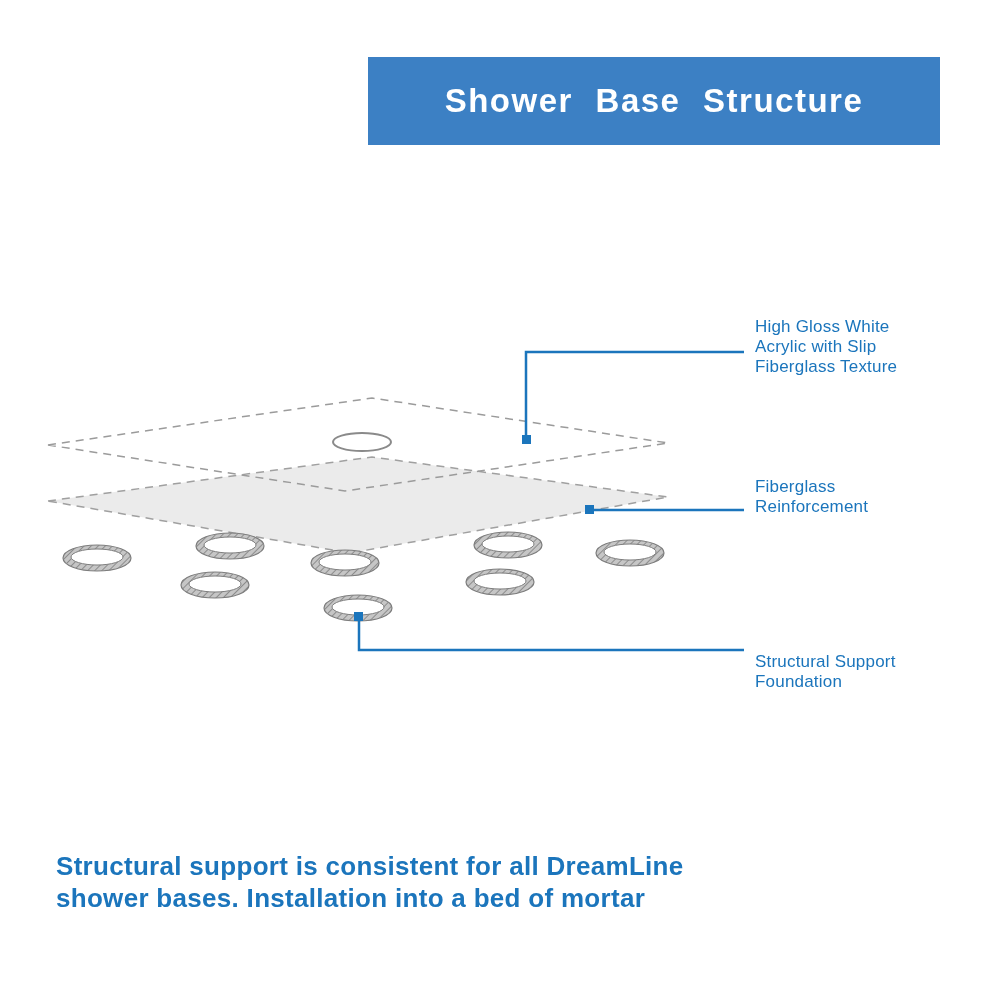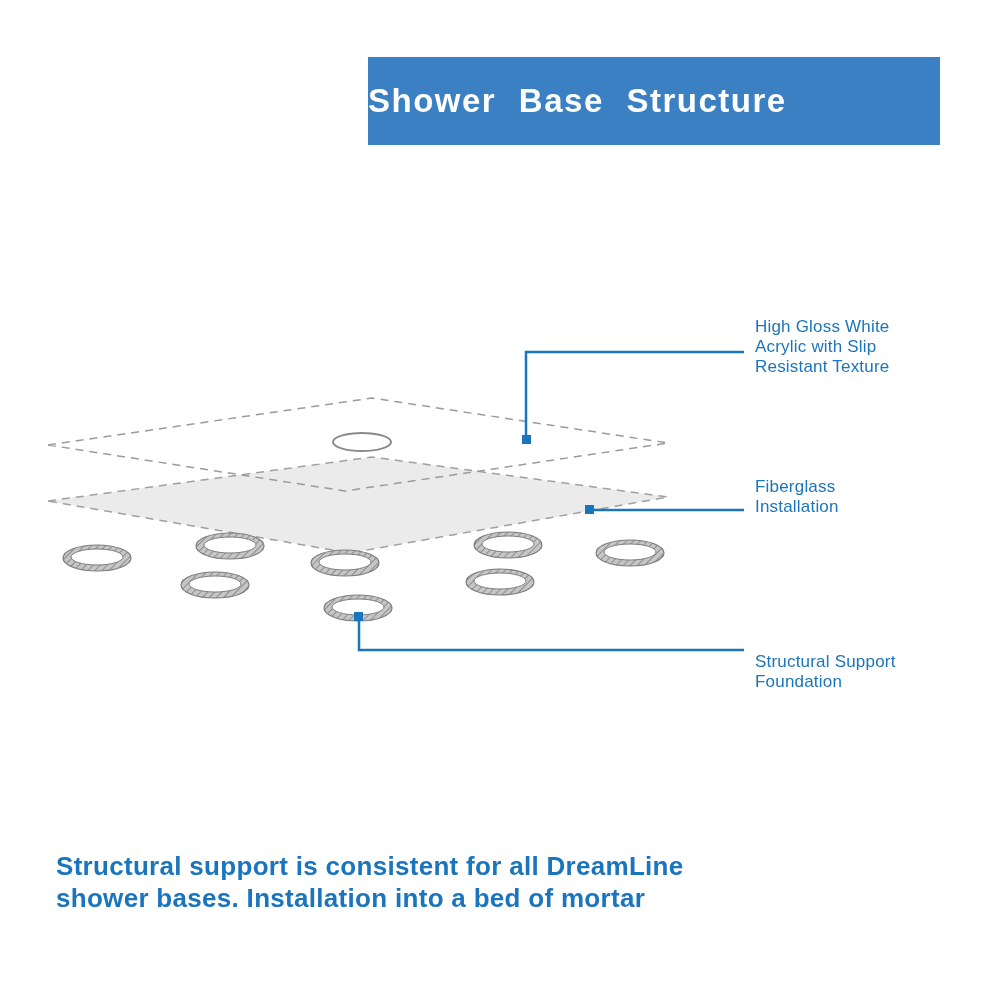--- a/index.html
+++ b/index.html
@@ -8,21 +8,21 @@
     width:1000px;height:1000px;
     background:#ffffff;
     font-family:"Liberation Sans", sans-serif;
     overflow:hidden;
   }
   .banner{
     position:absolute;
     left:368px;top:57px;
     width:572px;height:88px;
     background:#3c80c4;
-    display:flex;align-items:center;
+    display:flex;align-items:center;justify-content:center;
   }
   .banner-title{
     color:#ffffff;
     font-size:33px;
     font-weight:700;
     letter-spacing:1.5px;
     word-spacing:12px;
     white-space:nowrap;
   }
   .diagram-svg{
@@ -114,26 +114,26 @@
     <polyline points="744,510 592,510" fill="none" stroke="#1b75bc" stroke-width="2.5"></polyline>
     <rect x="585" y="505" width="9" height="9" fill="#1b75bc"></rect>
 
     <polyline points="744,650 359,650 359,621" fill="none" stroke="#1b75bc" stroke-width="2.5"></polyline>
     <rect x="354" y="612" width="9" height="9" fill="#1b75bc"></rect>
   </svg>
 
   <div class="callout callout-acrylic">
     <div>High Gloss White</div>
     <div>Acrylic with Slip</div>
-    <div>Resistant Texture</div>
+    <div>Fiberglass Texture</div>
   </div>
 
   <div class="callout callout-fiberglass">
     <div>Fiberglass</div>
-    <div>Installation</div>
+    <div>Reinforcement</div>
   </div>
 
   <div class="callout callout-foundation">
     <div>Structural Support</div>
     <div>Foundation</div>
   </div>
 
   <div class="footer">
     <div>Structural support is consistent for all DreamLine</div>
     <div>shower bases. Installation into a bed of mortar</div>

